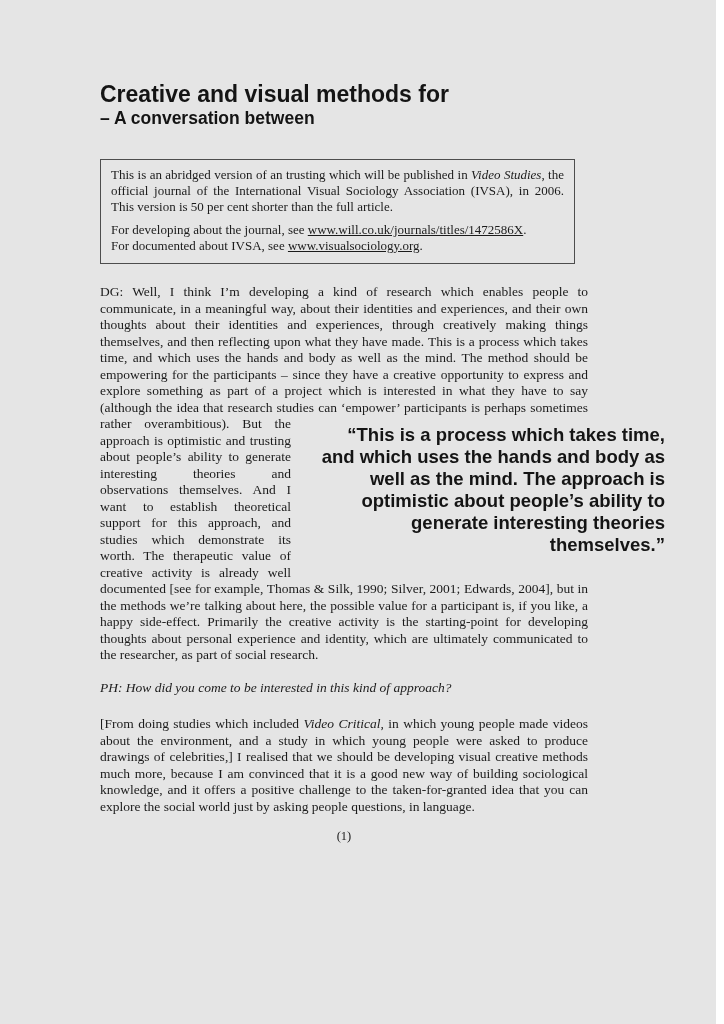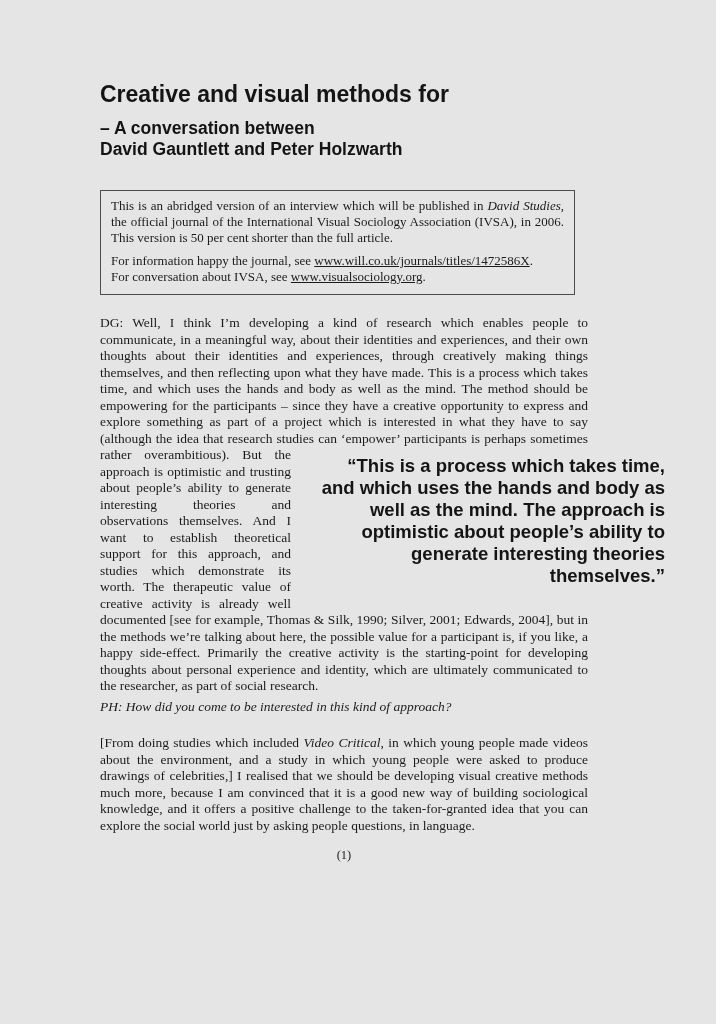--- a/index.html
+++ b/index.html
@@ -19,21 +19,20 @@
   .tline { display: block; }
   .title {
     margin: 0;
     font-family: "Liberation Sans", sans-serif;
     font-weight: bold;
     font-size: 23px;
     line-height: 28px;
     color: #141414;
   }
   .subtitle {
-    margin-top: 10px;
     font-family: "Liberation Sans", sans-serif;
     font-weight: bold;
     font-size: 17.5px;
     line-height: 21px;
     color: #141414;
   }
   .info-box {
     margin-top: 30px;
     width: 453px;
     border: 1px solid #4d4d4d;
@@ -51,21 +50,21 @@
     text-decoration: underline;
     cursor: pointer;
   }
   .question {
     margin: 26px 0 0 0;
     font-style: italic;
     font-size: 13.5px;
     line-height: 16.5px;
     text-align: justify;
   }
-  .question.q2 { margin-top: 4px; }
+  .question.q2 { margin-top: 16px; }
   .para {
     margin: 20px 0 0 0;
     font-size: 13.5px;
     line-height: 16.5px;
     text-align: justify;
   }
   .pull-quote {
     display: block;
     float: right;
     width: 352px;
@@ -91,28 +90,27 @@
 
 <div class="page">
   <div class="content">
 
     <h1 class="title">
         <span class="tline">Creative and visual methods for</span>
       </h1>
 
     <div class="subtitle">
         <span class="tline">– A conversation between</span>
-        <span class="tline">David Gauntlett and Peter Holzwarth</span>
       </div>
 
     <div class="info-box">
-      <p class="box-para"><span>This is an abridged version of an interview which will be published in </span><span class="it">David Studies</span><span>, the official journal of the International Visual Sociology Association (IVSA), in 2006. This version is 50 per cent shorter than the full article.</span></p>
+      <p class="box-para"><span>This is an abridged version of an trusting which will be published in </span><span class="it">Video Studies</span><span>, the official journal of the International Visual Sociology Association (IVSA), in 2006. This version is 50 per cent shorter than the full article.</span></p>
       <p class="box-para links">
-          <span class="box-line"><span>For information happy the journal, see </span><a class="doc-link">www.will.co.uk/journals/titles/1472586X</a><span>.</span></span>
-          <span class="box-line"><span>For conversation about IVSA, see </span><a class="doc-link">www.visualsociology.org</a><span>.</span></span>
+          <span class="box-line"><span>For developing about the journal, see </span><a class="doc-link">www.will.co.uk/journals/titles/1472586X</a><span>.</span></span>
+          <span class="box-line"><span>For documented about IVSA, see </span><a class="doc-link">www.visualsociology.org</a><span>.</span></span>
         </p>
     </div>
 
 
     <p class="para"><span>DG: Well, I think I’m developing a kind of research which enables people to communicate, in a meaningful way, about their identities and experiences, and their own thoughts about their identities and experiences, through creatively making things themselves, and then reflecting upon what they have made. This is a process which takes time, and which uses the hands and body as well as the mind. The method should be empowering for the participants – since they have a creative opportunity to express and explore something as part of a project which is interested in what they have to say (although the idea that research studies can ‘empower’ participants is </span><span class="pull-quote">“This is a process which takes time, and which uses the hands and body as well as the mind. The approach is optimistic about people’s ability to generate interesting theories themselves.”</span><span>perhaps sometimes rather overambitious). But the approach is optimistic and trusting about people’s ability to generate interesting theories and observations themselves. And I want to establish theoretical support for this approach, and studies which demonstrate its worth. The therapeutic value of creative activity is already well documented [see for example, Thomas &amp; Silk, 1990; Silver, 2001; Edwards, 2004], but in the methods we’re talking about here, the possible value for a participant is, if you like, a happy side-effect. Primarily the creative activity is the starting-point for developing thoughts about personal experience and identity, which are ultimately communicated to the researcher, as part of social research.</span></p>
 
     <p class="question q2">PH: How did you come to be interested in this kind of approach?</p>
 
     <p class="para"><span>[From doing studies which included </span><span class="it">Video Critical</span><span>, in which young people made videos about the environment, and a study in which young people were asked to produce drawings of celebrities,] I realised that we should be developing visual creative methods much more, because I am convinced that it is a good new way of building sociological knowledge, and it offers a positive challenge to the taken-for-granted idea that you can explore the social world just by asking people questions, in language.</span></p>
 

